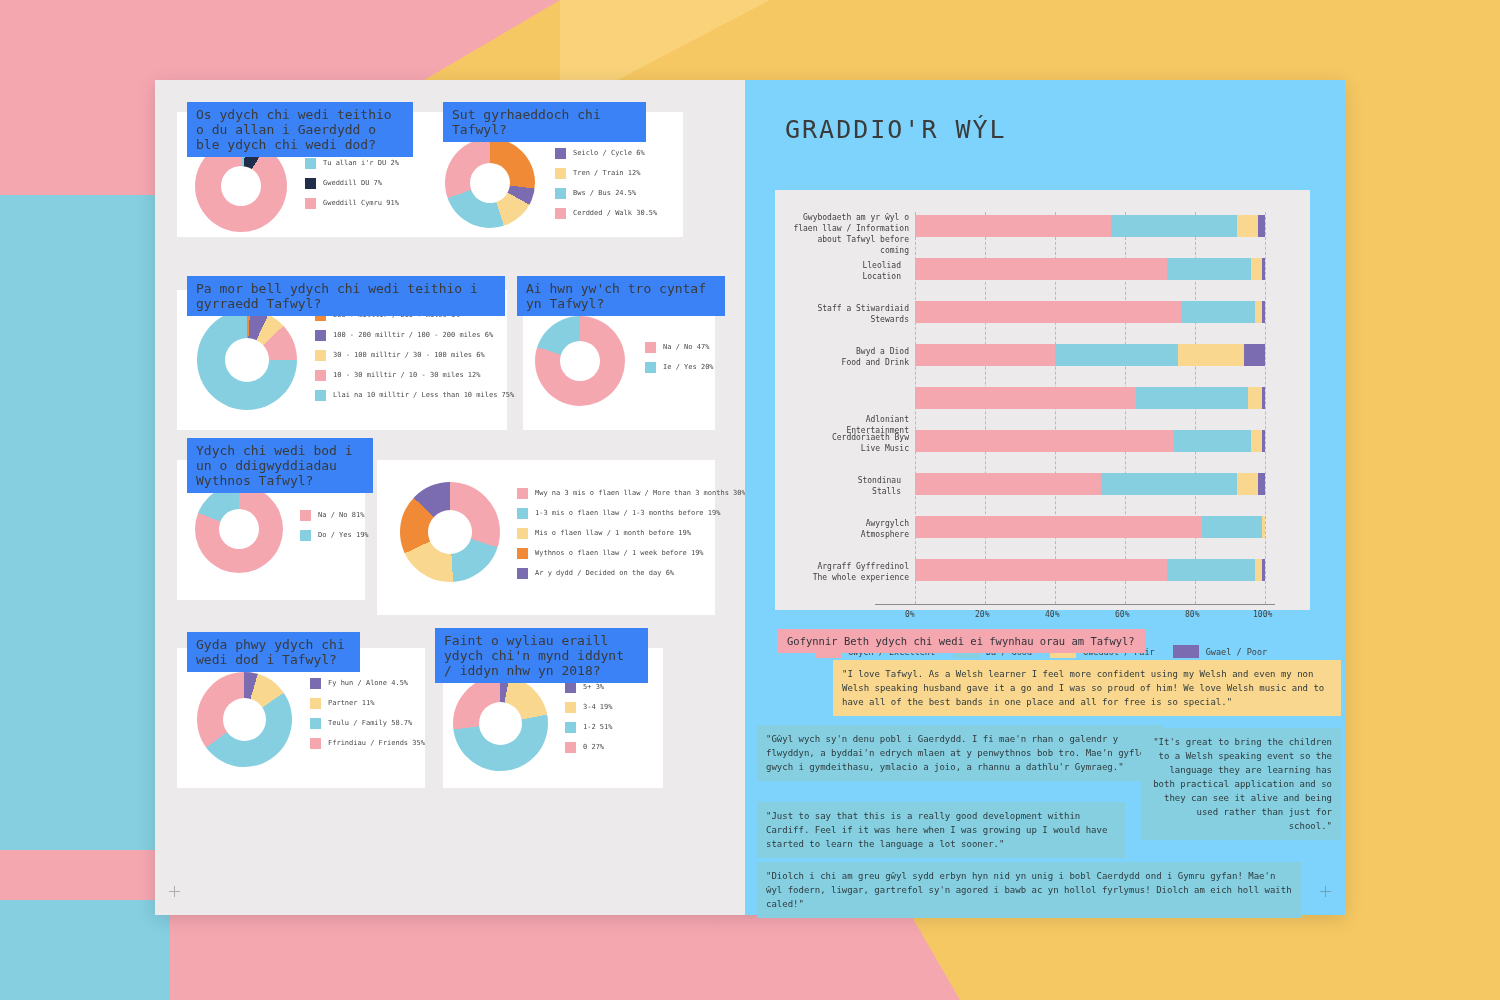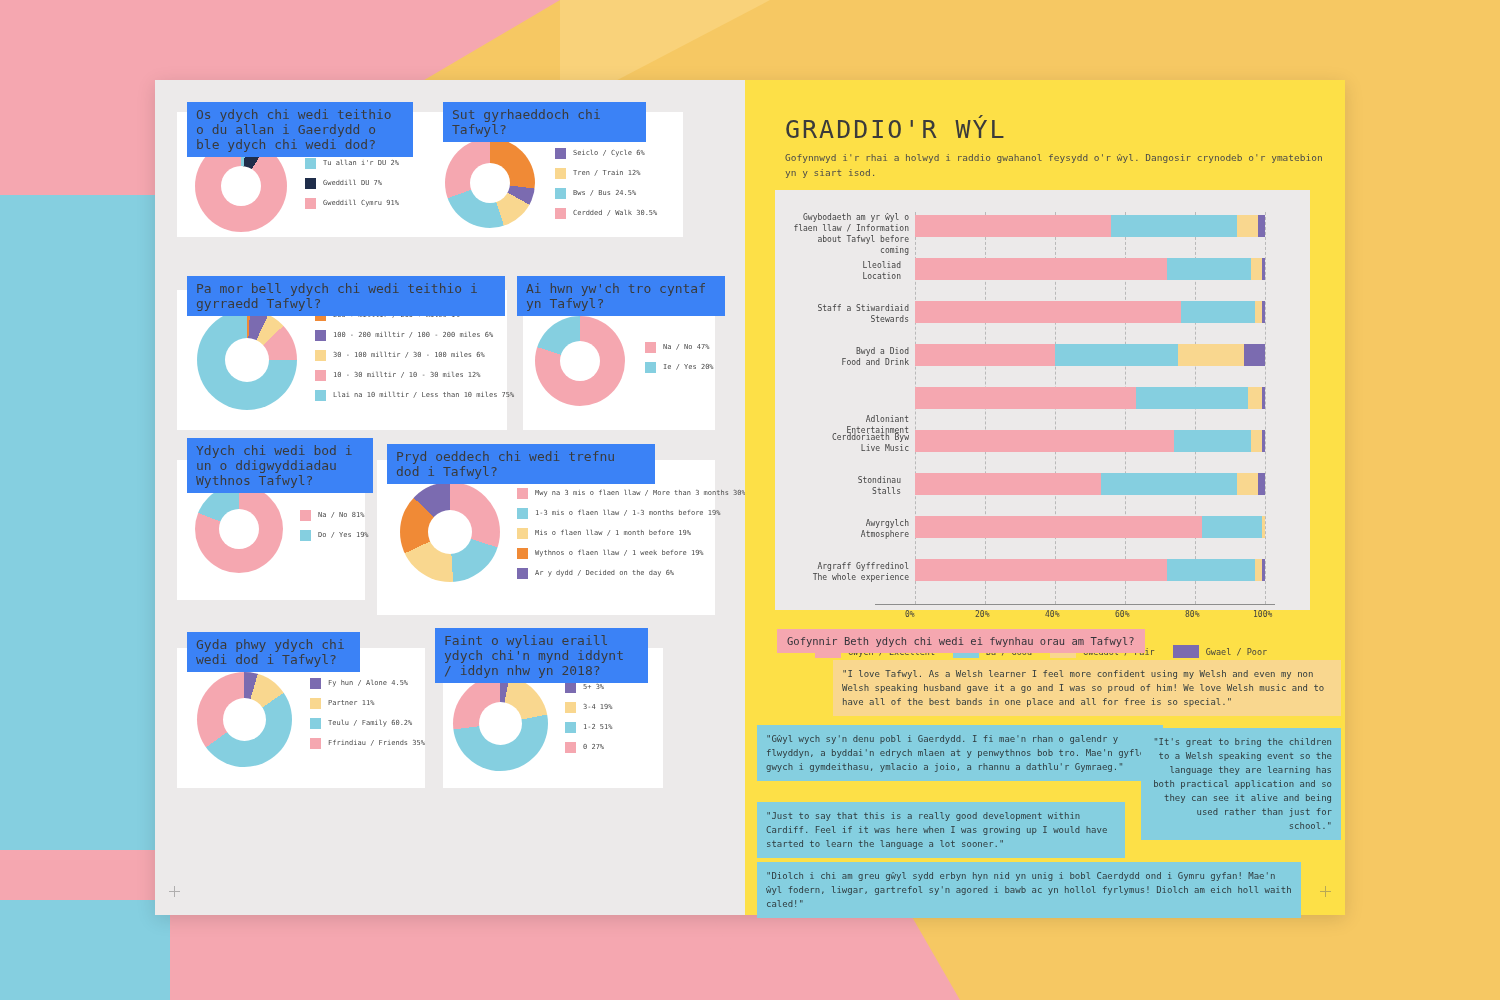--- a/index.html
+++ b/index.html
@@ -18,21 +18,21 @@
   .bg-blue-l{position:absolute;left:0;top:195px;width:250px;height:690px;background:#85cfe0;}
   .bg-pink-bl{position:absolute;left:0;bottom:0;width:860px;height:150px;background:#f5a7b0;}
   .bg-pink-bl2{position:absolute;left:760px;bottom:0;width:200px;height:150px;background:#f5a7b0;transform:skewX(30deg);transform-origin:bottom left;}
   .bg-blue-bl{position:absolute;left:0;bottom:0;width:170px;height:100px;background:#85cfe0;}
   .bg-pink-tri{position:absolute;left:560px;top:0;width:0;height:0;border-top:110px solid #f9d27a;border-right:210px solid transparent;}
 
   
   .spread{position:absolute;left:155px;top:80px;width:1190px;height:835px;display:flex;
      box-shadow:0 4px 18px rgba(0,0,0,.13);}
   .page-left{width:590px;background:#eceaea;position:relative;}
-  .page-right{width:600px;background:#fde047;position:relative;}
+  .page-right{width:600px;background:#7dd3fc;position:relative;}
   .gutter{position:absolute;left:590px;top:0;width:8px;height:100%;
      background:linear-gradient(90deg,rgba(0,0,0,.12),rgba(0,0,0,0));}
 
   
   .card{position:absolute;background:#fff;}
   .qtitle{position:absolute;background:#3b82f6;color:#3a3a3a;font-size:13px;line-height:15px;
      padding:5px 9px;font-family:"DejaVu Sans Mono", monospace;z-index:3;}
   .donut-wrap{position:absolute;}
   .legend{position:absolute;font-size:7px;line-height:9px;color:#4a4a4a;}
   .legend .row{display:flex;align-items:center;margin-bottom:9px;}
@@ -190,21 +190,20 @@
           <span class="sw" style="background:#f5a7b0"></span>
           <span class="lb">Na / No 81%</span>
         </div>
       <div class="row">
           <span class="sw" style="background:#85cfe0"></span>
           <span class="lb">Do / Yes 19%</span>
         </div>
     </div>
 
     <div class="card" style="left:222px;top:380px;width:338px;height:155px;"></div>
-    <div class="qtitle" style="left:232px;top:364px;width:250px;">Pryd oeddech chi wedi trefnu dod i Tafwyl?</div>
     <div class="donut-wrap" style="left:245px;top:402px;width:100px;height:100px;border-radius:50%;
       background:conic-gradient(#f5a7b0 0deg 108deg,#85cfe0 108deg 176.4deg,#f9d78f 176.4deg 244.8deg,#f08a36 244.8deg 313.2deg,#7b6bb0 313.2deg 360deg);">
       <div style="position:absolute;left:28px;top:28px;width:44px;height:44px;border-radius:50%;background:#fff;"></div>
     </div>
     <div class="legend" style="left:362px;top:408px;">
       <div class="row">
           <span class="sw" style="background:#f5a7b0"></span>
           <span class="lb">Mwy na 3 mis o flaen llaw / More than 3 months 30%</span>
         </div>
       <div class="row">
@@ -235,21 +234,21 @@
       <div class="row">
           <span class="sw" style="background:#7b6bb0"></span>
           <span class="lb">Fy hun / Alone 4.5%</span>
         </div>
       <div class="row">
           <span class="sw" style="background:#f9d78f"></span>
           <span class="lb">Partner 11%</span>
         </div>
       <div class="row">
           <span class="sw" style="background:#85cfe0"></span>
-          <span class="lb">Teulu / Family 60.2%</span>
+          <span class="lb">Teulu / Family 58.7%</span>
         </div>
       <div class="row">
           <span class="sw" style="background:#f5a7b0"></span>
           <span class="lb">Ffrindiau / Friends 35%</span>
         </div>
     </div>
 
     <div class="card" style="left:288px;top:568px;width:220px;height:140px;"></div>
     <div class="qtitle" style="left:280px;top:548px;width:195px;">Faint o wyliau eraill ydych chi'n mynd iddynt / iddyn nhw yn 2018?</div>
     <div class="donut-wrap" style="left:298px;top:596px;width:95px;height:95px;border-radius:50%;
@@ -275,21 +274,20 @@
         </div>
     </div>
 
     <div class="pmark" style="left:14px;bottom:18px;"></div>
   </div>
 
   <div class="gutter"></div>
 
   <div class="page-right">
     <div class="rtitle">GRADDIO'R WÝL</div>
-    <div class="rsub">Gofynnwyd i'r rhai a holwyd i raddio gwahanol feysydd o'r ŵyl. Dangosir crynodeb o'r ymatebion yn y siart isod.</div>
 
     <div class="chartbox">
       <div class="barchart">
 
         <div class="gridline" style="left:140px;top:22px;height:392px;"></div>
         <div class="gridline" style="left:210px;top:22px;height:392px;"></div>
         <div class="gridline" style="left:280px;top:22px;height:392px;"></div>
         <div class="gridline" style="left:350px;top:22px;height:392px;"></div>
         <div class="gridline" style="left:420px;top:22px;height:392px;"></div>
         <div class="gridline" style="left:490px;top:22px;height:392px;"></div>

